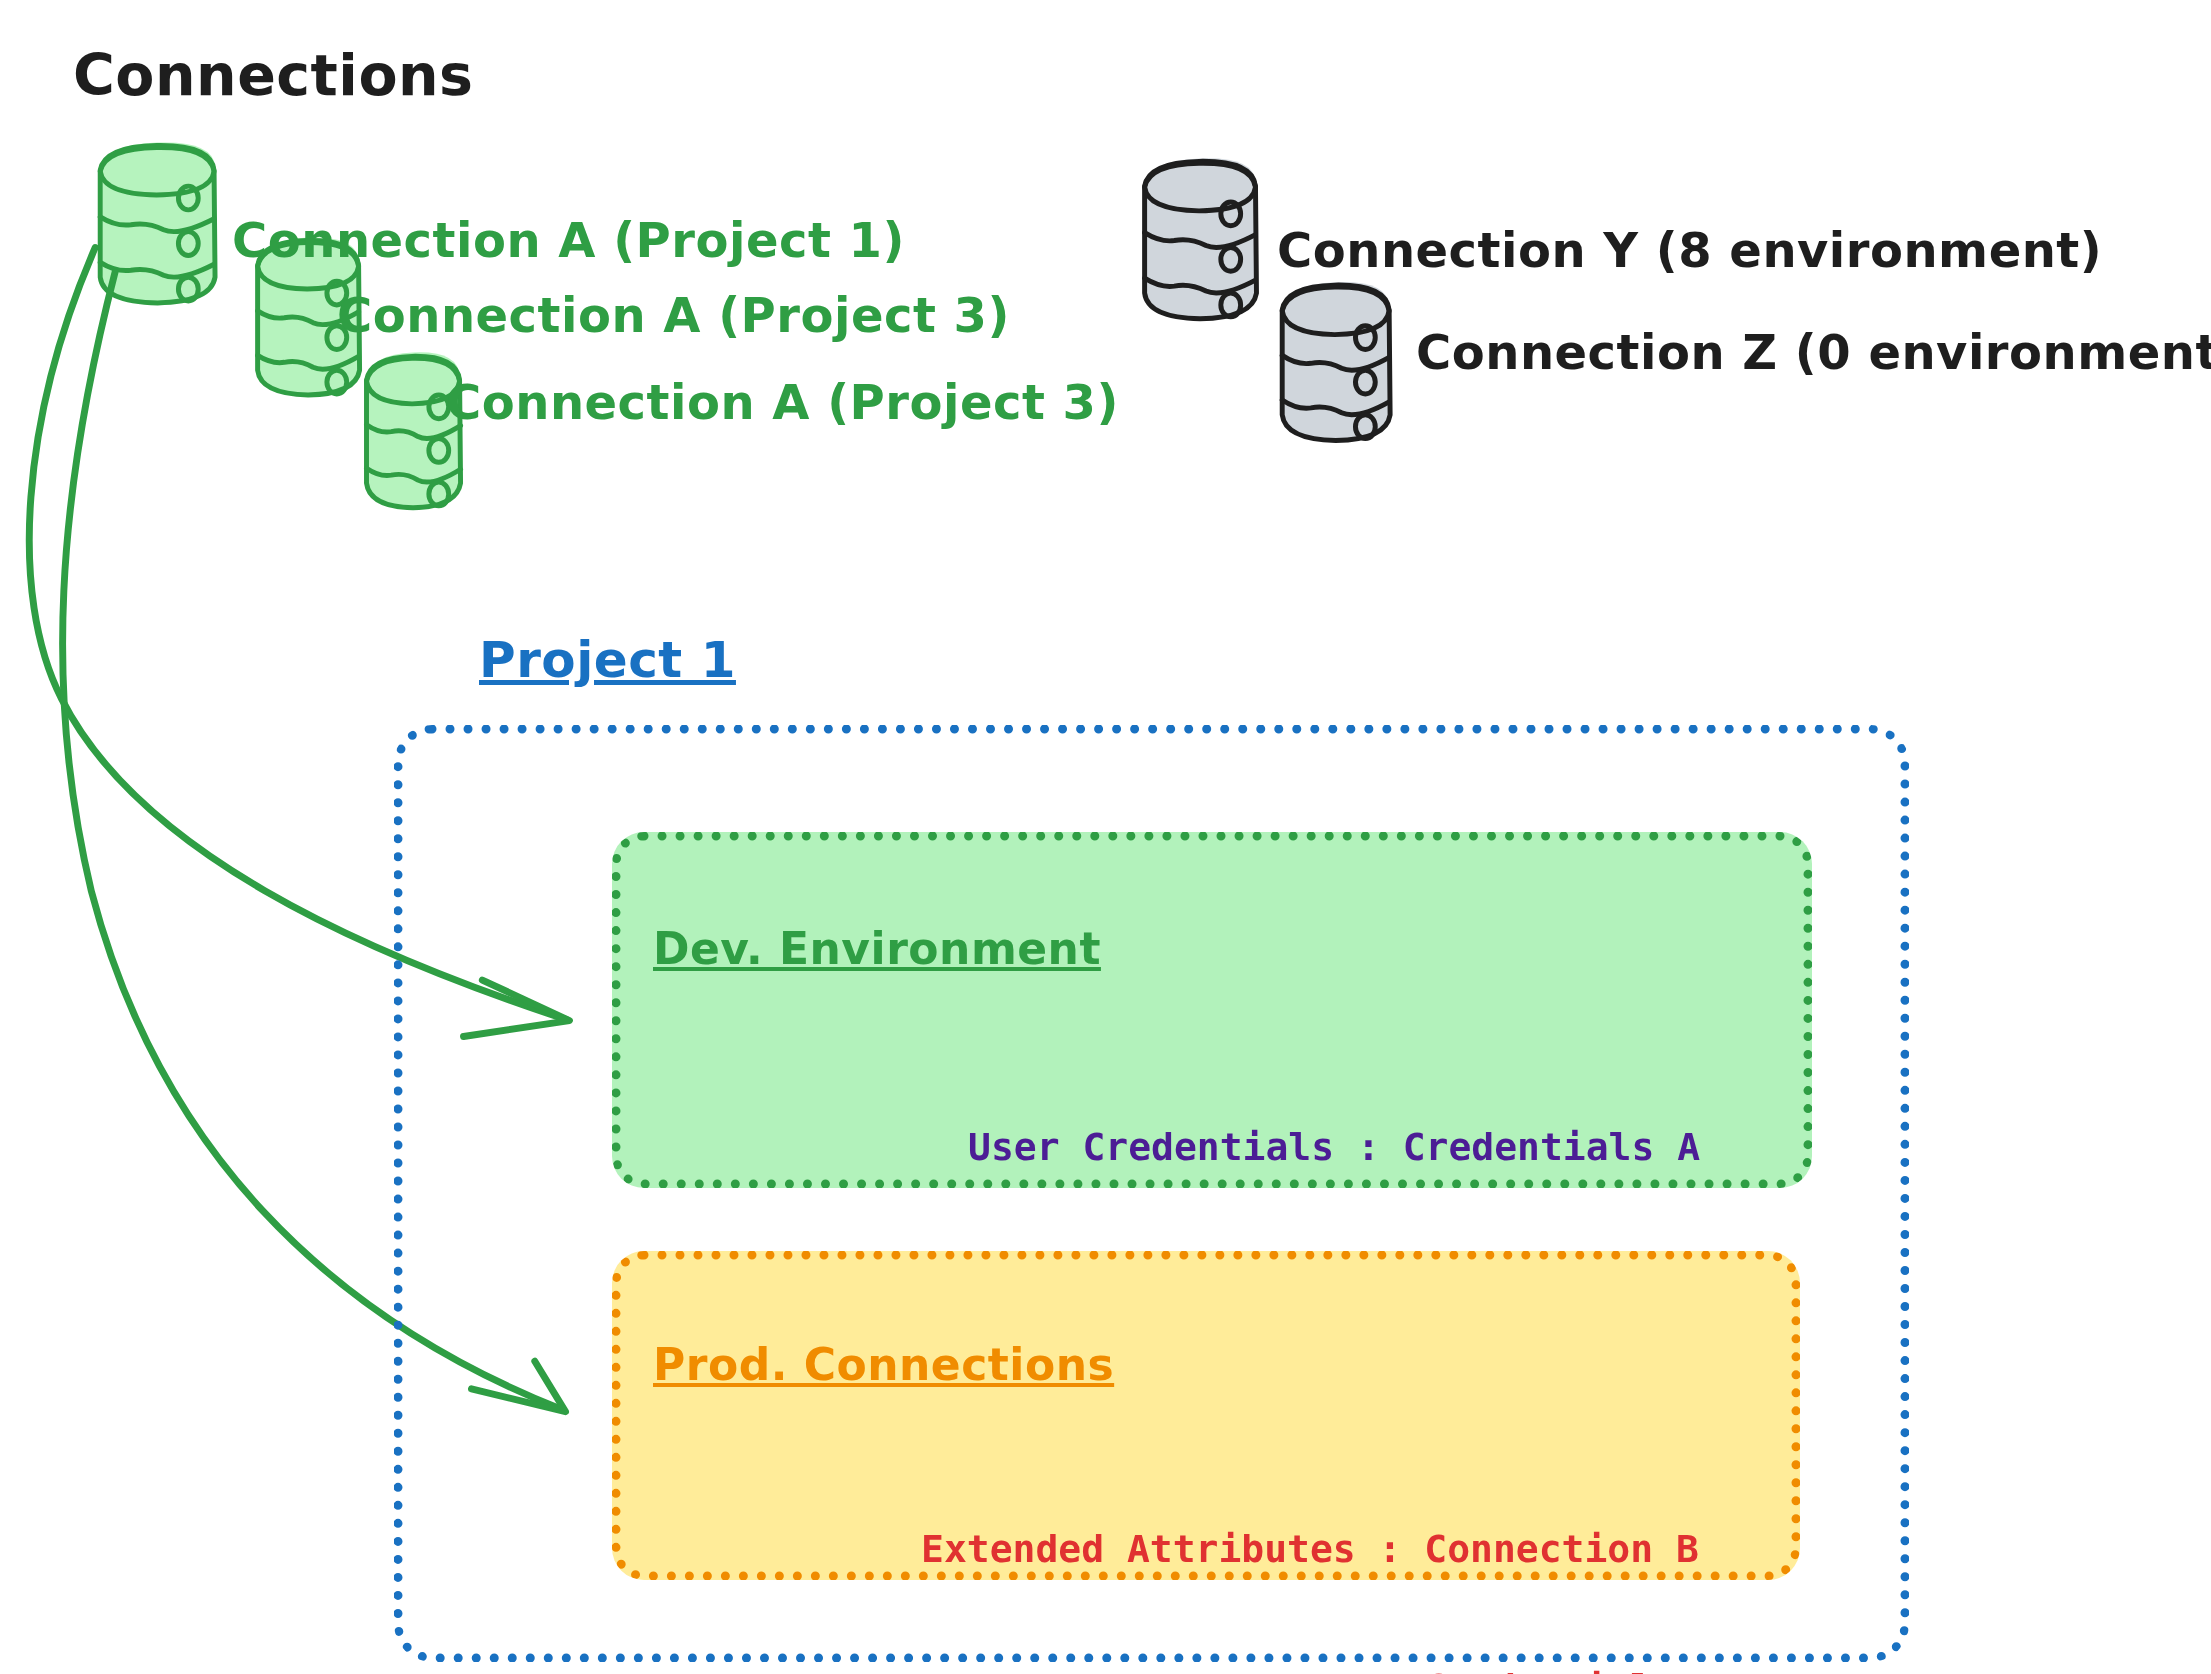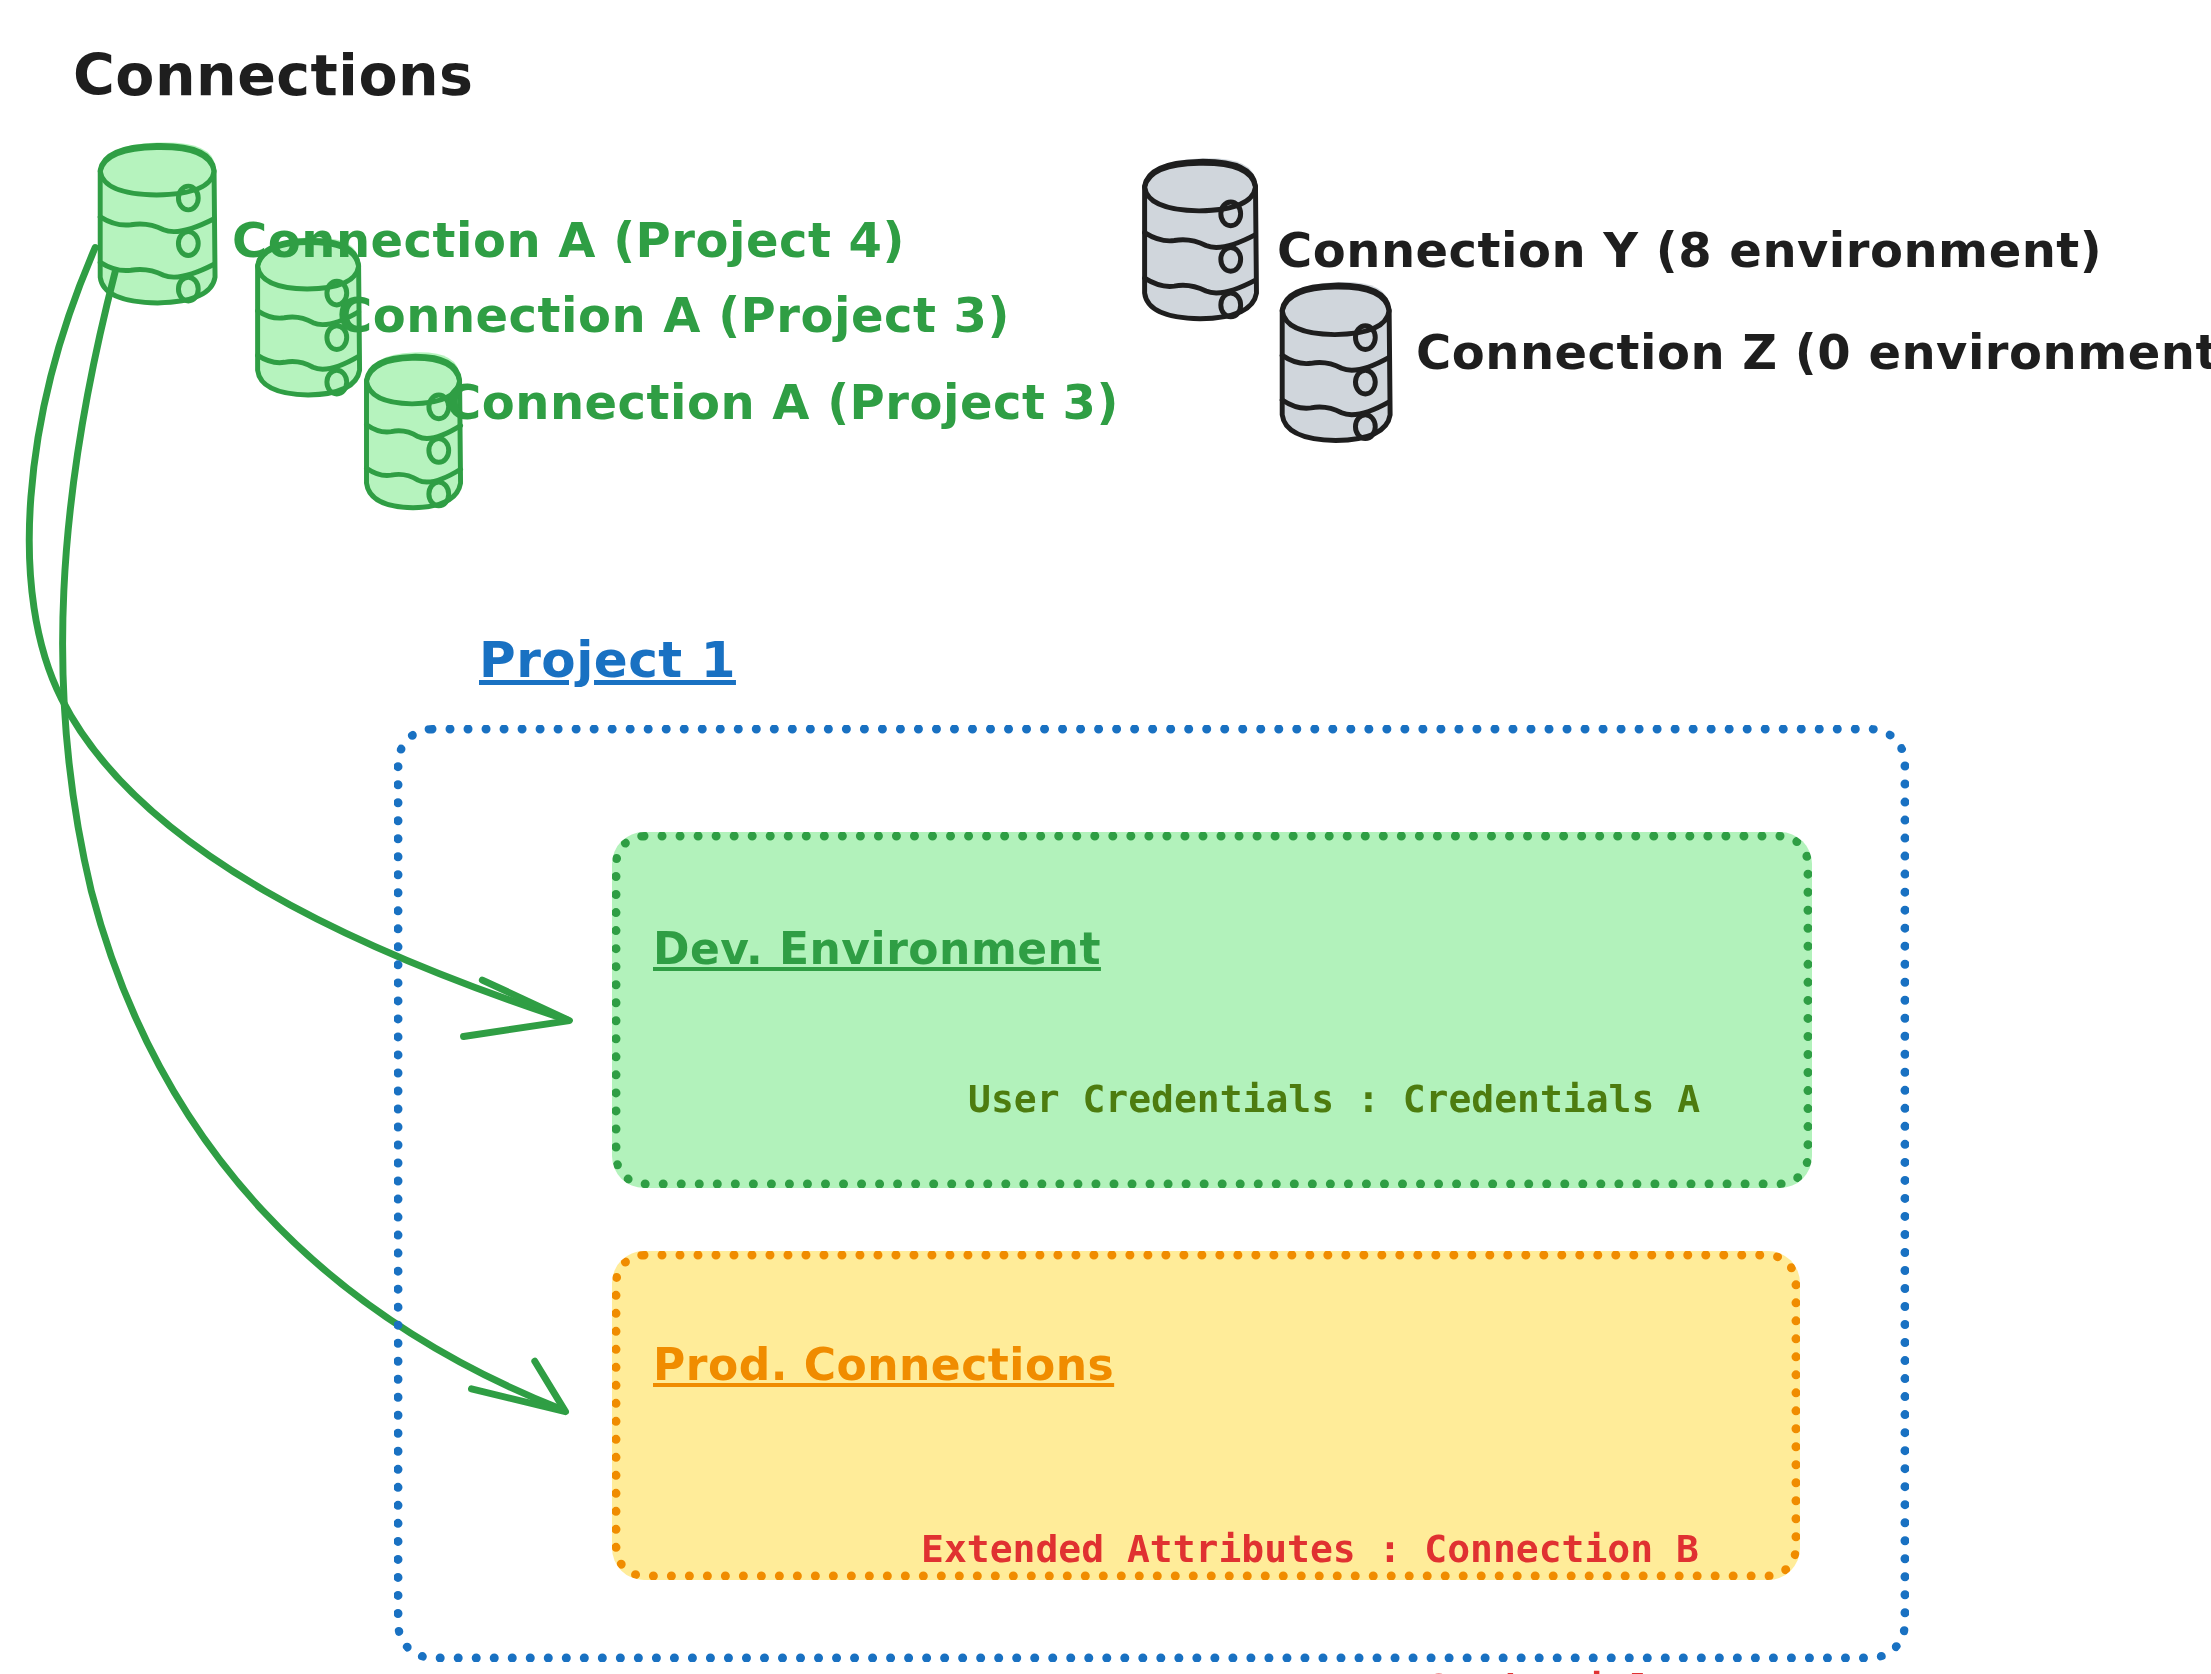--- a/index.html
+++ b/index.html
@@ -111,22 +111,22 @@
     top: 1307px;
     color: #f08c00;
   }
   .env-detail {
     position: absolute;
     font-size: 38px;
     letter-spacing: 0px;
   }
   #dev-cred {
     left: 968px;
-    top: 1077px;
-    color: #4d7c0f;
+    top: 1125px;
+    color: #4c1d95;
   }
   #prod-details {
     left: 921px;
     top: 1434px;
     color: #e03131;
   }
   #prod-details div { line-height: 1.32; }
 </style>
 </head>
 <body>
@@ -201,21 +201,21 @@
 
   <g>
     <path d="M116 275 C 58 500, 44 700, 92 900 C 160 1160, 330 1330, 568 1424" fill="none" stroke="#2f9e44" stroke-width="7" stroke-linecap="round"></path>
     <path d="M540 1375 L 571 1426 L 476 1403" fill="none" stroke="#2f9e44" stroke-width="7" stroke-linecap="round" stroke-linejoin="round"></path>
   </g>
 
 </svg>
 
 <div class="txt hand" id="title">Connections</div>
 
-<div class="txt hand conn-label" id="lbl-a1">Connection A (Project 4)</div>
+<div class="txt hand conn-label" id="lbl-a1">Connection A (Project 1)</div>
 <div class="txt hand conn-label" id="lbl-a2">Connection A (Project 3)</div>
 <div class="txt hand conn-label" id="lbl-a3">Connection A (Project 3)</div>
 <div class="txt hand conn-label gray-label" id="lbl-y">Connection Y (8 environment)</div>
 <div class="txt hand conn-label gray-label" id="lbl-z">Connection Z (0 environment)</div>
 
 <div class="txt hand" id="lbl-project">Project 1</div>
 
 <div class="env-box" id="project-box"></div>
 <div class="env-box" id="dev-box"></div>
 <div class="env-box" id="prod-box"></div>

